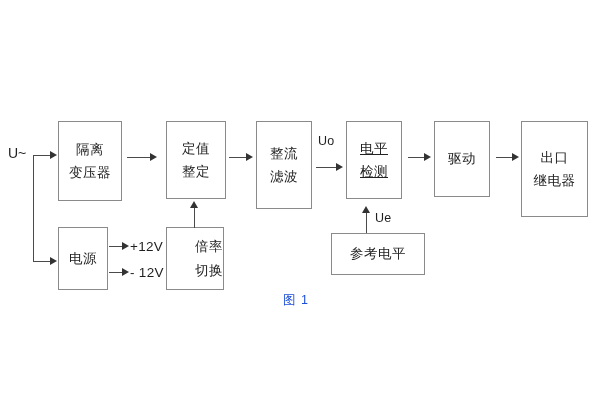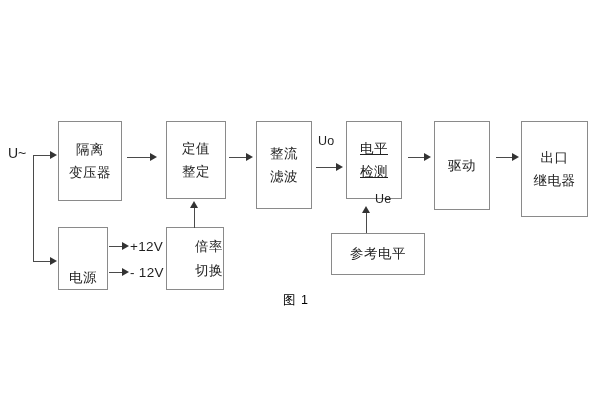--- a/index.html
+++ b/index.html
@@ -34,21 +34,21 @@
   .lbl {
     position: absolute;
     color: #1f1f1f;
     font-size: 13px;
     white-space: nowrap;
     letter-spacing: 0.3px;
   }
   .lbl.sig { font-size: 12.5px; }
   .cap {
     position: absolute;
-    color: #000000;
+    color: #1d4ed8;
     font-size: 12.5px;
     white-space: nowrap;
     letter-spacing: 1px;
   }
   .wire {
     position: absolute;
     background: #4a4a4a;
   }
   .h { height: 1.4px; }
   .v { width: 1.4px; }
@@ -109,33 +109,33 @@
   <div class="arrowR" style="left:336px; top:163px;"></div>
 
   <div class="blk" style="left:346px; top:121px; width:56px; height:78px;text-decoration:underline;">
     <span class="ln">电平</span>
     <span class="ln">检测</span>
   </div>
 
   <div class="wire h" style="left:408px; top:157px; width:21px;"></div>
   <div class="arrowR" style="left:424px; top:153px;"></div>
 
-  <div class="blk" style="left:434px; top:121px; width:56px; height:89px;">
+  <div class="blk" style="left:434px; top:121px; width:56px; height:76px;">
     <span class="ln">驱动</span>
   </div>
 
   <div class="wire h" style="left:496px; top:157px; width:21px;"></div>
   <div class="arrowR" style="left:512px; top:153px;"></div>
 
   <div class="blk" style="left:521px; top:121px; width:67px; height:96px;">
     <span class="ln">出口</span>
     <span class="ln">继电器</span>
   </div>
 
-  <div class="blk" style="left:58px; top:227px; width:50px; height:63px;justify-content:flex-end;">
+  <div class="blk" style="left:58px; top:227px; width:50px; height:63px;">
     <span class="ln">电源</span>
   </div>
 
   <div class="wire h" style="left:109px; top:246px; width:17px;"></div>
   <div class="arrowR" style="left:122px; top:242px;"></div>
   <div class="lbl" style="left:130px; top:239px; font-size:13.5px;">+12V</div>
 
   <div class="wire h" style="left:109px; top:272px; width:17px;"></div>
   <div class="arrowR" style="left:122px; top:268px;"></div>
   <div class="lbl" style="left:130px; top:265px; font-size:13.5px;">- 12V</div>
@@ -147,17 +147,17 @@
 
   <div class="wire v" style="left:194px; top:207px; height:21px;"></div>
   <div class="arrowU" style="left:190px; top:201px;"></div>
 
   <div class="blk" style="left:331px; top:233px; width:94px; height:42px;">
     <span class="ln">参考电平</span>
   </div>
 
   <div class="wire v" style="left:366px; top:212px; height:21px;"></div>
   <div class="arrowU" style="left:362px; top:206px;"></div>
-  <div class="lbl sig" style="left:375px; top:192px;">Ue</div>
+  <div class="lbl sig" style="left:375px; top:211px;">Ue</div>
 
   <div class="cap" style="left:283px; top:292px;">图 1</div>
 
 </div>
 
 </body></html>

